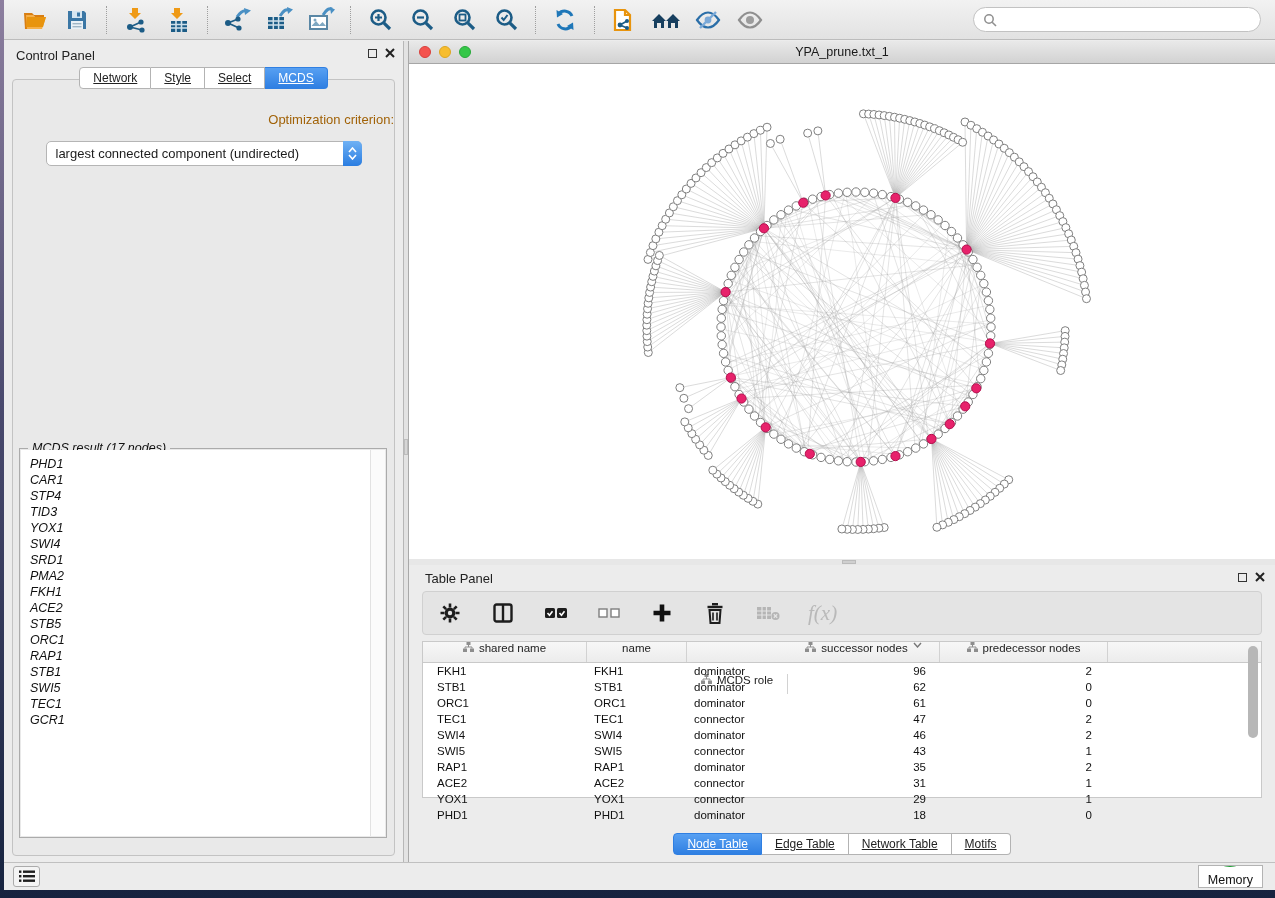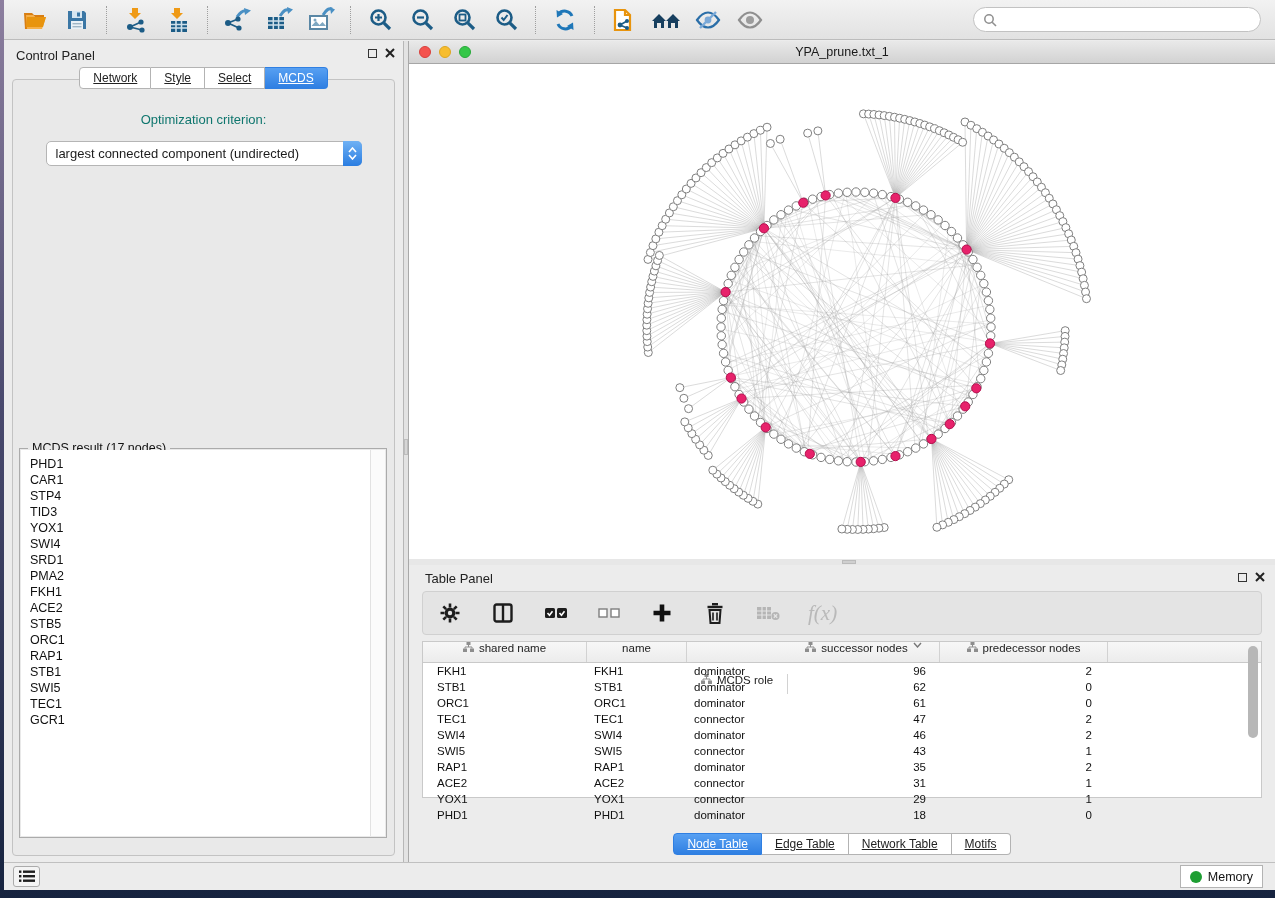--- a/index.html
+++ b/index.html
@@ -19,29 +19,29 @@
   .panel-titlebar { position:relative; height:26px; }
   .panel-titlebar .ttl { position:absolute; left:12px; top:7px; font-size:13px; color:#222; }
   .win-btns { position:absolute; right:8px; top:7px; display:flex; gap:8px; align-items:center; }
   .float-box { width:9px; height:9px; border:1.6px solid #333; display:inline-block; }
   .seg-tabs { display:flex; justify-content:center; position:relative; z-index:3; }
   .seg { font-size:12px; padding:3px 13px; background:#fff; border:1px solid #b3b3b3; border-left:none; color:#222; cursor:default;text-decoration:underline; }
   .seg:first-child { border-left:1px solid #b3b3b3; border-radius:4px 0 0 4px; }
   .seg:last-child { border-radius:0 4px 4px 0; }
   .seg.active { background:linear-gradient(#57a0f2,#2f7fe2); border-color:#2f7fe2; color:#fff; }
   .cp-box { position:absolute; left:8px; right:8px; top:50px; bottom:6px; background:#e9e9e9; border:1px solid #c3c3c3; border-radius:4px; }
-  .opt-label { text-align:center; margin-top:20px; font-size:13px; color:#0f766e; }
+  .opt-label { text-align:right; margin-top:20px; font-size:13px; color:#a16207; }
   .dropdown { width:316px; height:25px; margin:14px auto 0; background:#fff; border:1px solid #b5b5b5; border-radius:5px; display:flex; align-items:center; position:relative; }
   .dropdown .dval { flex:1; font-size:13px; padding-left:9px; white-space:nowrap; overflow:hidden; }
   .dropdown .stepper { width:19px; height:25px; margin-right:-1px; border-radius:0 5px 5px 0; background:linear-gradient(#6fb1f4,#2a7de1); display:flex; flex-direction:column; align-items:center; justify-content:center; gap:1px; }
   .stepper svg { display:block; }
   .btn-row { display:flex; justify-content:center; gap:13px; margin-top:13px; }
   .btn { height:25px; padding:0 14px; font-size:13px; background:linear-gradient(#ffffff,#f0f0f0); border:1px solid #b2b2b2; border-radius:5px; color:#111; }
   .btn.focus-ring { box-shadow:0 0 0 3px rgba(106,163,231,.65); border-color:#6f9fd8; }
-  .result-group { position:absolute; left:6px; right:7px; top:368px; bottom:17px; border:1px solid #ababab; }
+  .result-group { position:absolute; left:6px; right:7px; top:368px; bottom:17px; border:1px solid #ababab;font-style:italic; }
   .result-legend { position:absolute; top:-8px; left:8px; background:#e9e9e9; padding:0 4px; font-size:12.5px; color:#111; }
   .result-list { position:absolute; inset:1px; background:#fff; overflow:hidden; padding:6px 0 0 0; }
   .result-list .itm { font-size:12.5px; line-height:16px; padding-left:9px; color:#111; }
   .result-scroll { position:absolute; top:1px; bottom:1px; right:1px; width:15px; background:#fbfbfb; border-left:1px solid #e2e2e2; }
 
   
   .vsplit { position:absolute; left:399px; top:41px; width:6px; bottom:28px; background:#e3e3e3; border-left:1px solid #b7b7b7; border-right:1px solid #a9a9a9; }
   .vsplit .grip { position:absolute; top:398px; left:0; right:0; height:16px; background:#d6d6d6; border:1px solid #bdbdbd; }
   .hsplit { position:absolute; left:405px; right:0; top:559px; height:6px; background:#e7e7e7; }
   .hsplit .grip { position:absolute; left:50%; top:1px; width:14px; height:4px; background:#cfcfcf; border:1px solid #bbb; }
@@ -69,21 +69,21 @@
   .th { display:flex; align-items:flex-start; justify-content:center; gap:5px; font-size:11.5px; color:#222; border-right:1px solid #d2d2d2; height:100%; }
   .tr { display:flex; height:16px; }
   .td { font-size:11.5px; line-height:16px; color:#111; white-space:nowrap; overflow:hidden; }
   .td.num { text-align:right; }
   .tbl-scroll { position:absolute; top:4px; right:3px; width:10px; height:92px; background:#b7b7b7; border-radius:5px; }
   .tp-tabs { position:absolute; left:0; right:0; bottom:7px; display:flex; justify-content:center; }
 
   
   .statusbar { position:absolute; left:0; right:0; bottom:0; height:28px; background:#ececec; border-top:1px solid #c0c0c0; }
   .list-btn { position:absolute; left:9px; top:3px; width:27px; height:21px; background:#f4f4f4; border:1px solid #ababab; border-radius:3px; display:flex; align-items:center; justify-content:center; }
-  .memory-btn { position:absolute; right:12px; top:2px; height:23px; background:#fff; border:1px solid #b3b3b3; border-radius:0; display:flex; align-items:center; gap:6px; padding:0 9px; font-size:12.5px; color:#111; }
+  .memory-btn { position:absolute; right:12px; top:2px; height:23px; background:#fff; border:1px solid #b3b3b3; border-radius:0; display:flex; align-items:center; gap:6px; padding:0 9px; font-size:12.5px; color:#111;flex-direction:column; }
   .memdot { width:12px; height:12px; border-radius:50%; background:#1e9e33; }
 </style>
 </head>
 <body>
 
 <div class="app">
 
   <div class="toolbar">
     <span class="tbi">
         <svg width="27" height="24" viewBox="0 0 27 24">

